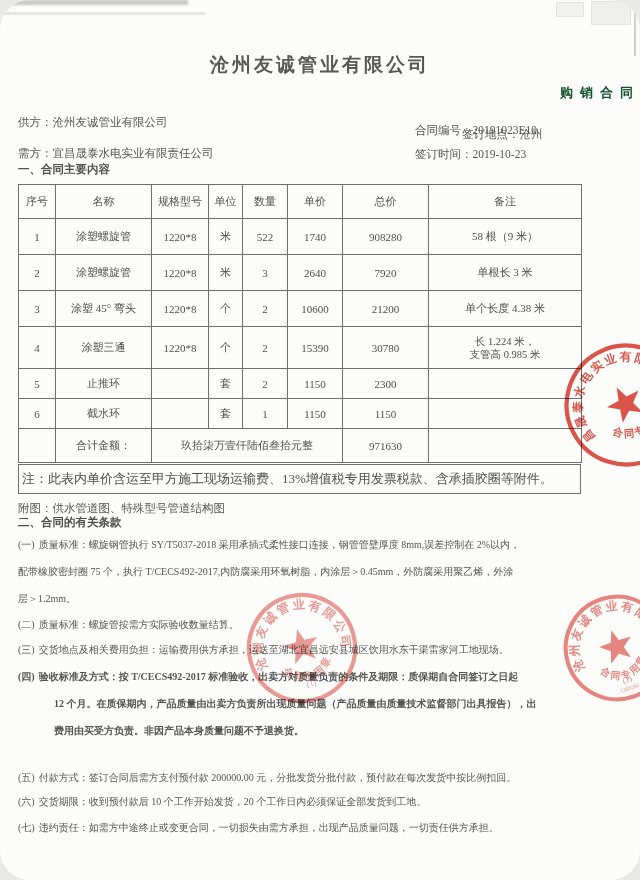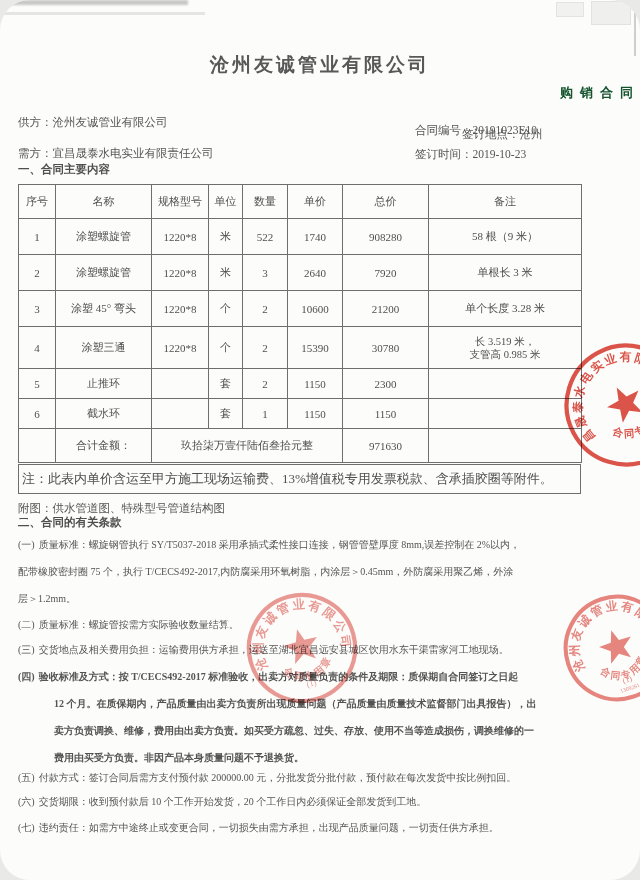--- a/index.html
+++ b/index.html
@@ -111,32 +111,32 @@
       <td>单根长 3 米</td>
     </tr>
     <tr style="height:36px">
       <td>3</td>
       <td>涂塑 45° 弯头</td>
       <td>1220*8</td>
       <td>个</td>
       <td>2</td>
       <td>10600</td>
       <td>21200</td>
-      <td>单个长度 3.28 米</td>
+      <td>单个长度 4.38 米</td>
     </tr>
     <tr style="height:42px">
       <td>4</td>
       <td>涂塑三通</td>
       <td>1220*8</td>
       <td>个</td>
       <td>2</td>
       <td>15390</td>
       <td>30780</td>
       <td>
-        <div class="remark2">长 3.519 米，</div>
+        <div class="remark2">长 1.224 米，</div>
         <div class="remark2">支管高 0.985 米</div>
       </td>
     </tr>
     <tr style="height:30px">
       <td>5</td>
       <td>止推环</td>
       <td></td>
       <td>套</td>
       <td>2</td>
       <td>1150</td>
@@ -175,21 +175,20 @@
   </div>
   <div class="term" style="top:611px;">
     <div class="tline"><span class="marker">(二)</span><span>质量标准：螺旋管按需方实际验收数量结算。</span></div>
   </div>
   <div class="term" style="top:636px;">
     <div class="tline"><span class="marker">(三)</span><span>交货地点及相关费用负担：运输费用供方承担，运送至湖北宜昌远安县城区饮用水东干渠雷家河工地现场。</span></div>
   </div>
   <div class="term" style="top:663px;font-weight:bold;">
     <div class="tline"><span class="marker">(四)</span><span>验收标准及方式：按 T/CECS492-2017 标准验收，出卖方对质量负责的条件及期限：质保期自合同签订之日起</span></div>
     <div class="tline indent">12 个月。在质保期内，产品质量由出卖方负责所出现质量问题（产品质量由质量技术监督部门出具报告），出</div>
-    <div class="tline indent">卖方负责调换、维修，费用由出卖方负责。如买受方疏忽、过失、存放、使用不当等造成损伤，调换维修的一</div>
     <div class="tline indent">费用由买受方负责。非因产品本身质量问题不予退换货。</div>
   </div>
   <div class="term" style="top:764px;">
     <div class="tline"><span class="marker">(五)</span><span>付款方式：签订合同后需方支付预付款 200000.00 元，分批发货分批付款，预付款在每次发货中按比例扣回。</span></div>
   </div>
   <div class="term" style="top:788px;">
     <div class="tline"><span class="marker">(六)</span><span>交货期限：收到预付款后 10 个工作开始发货，20 个工作日内必须保证全部发货到工地。</span></div>
   </div>
   <div class="term" style="top:814px;">
     <div class="tline"><span class="marker">(七)</span><span>违约责任：如需方中途终止或变更合同，一切损失由需方承担，出现产品质量问题，一切责任供方承担。</span></div>

